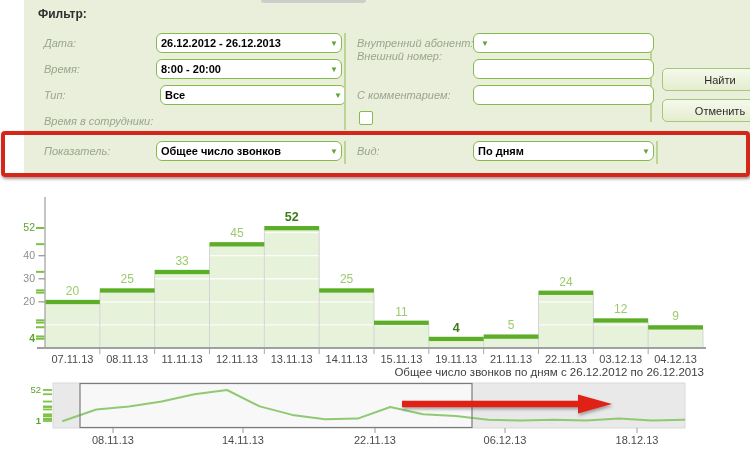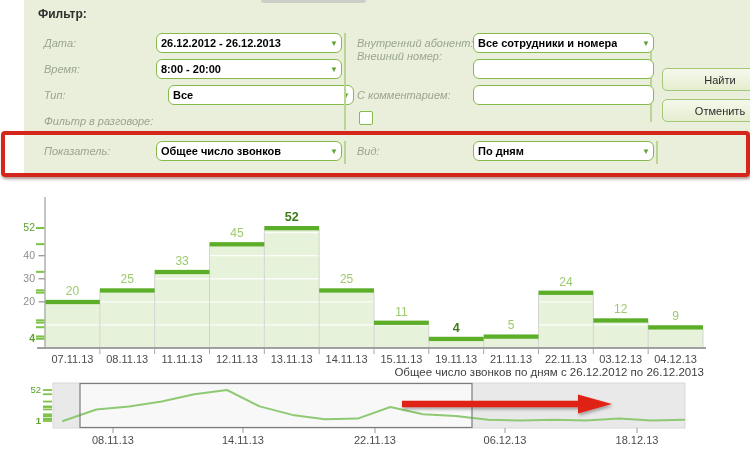--- a/index.html
+++ b/index.html
@@ -43,34 +43,33 @@
     <div class="fld" style="left:132px;top:33px;width:177px">
       <span class="val">26.12.2012 - 26.12.2013</span>
       <span class="arrow">▼</span>
     </div>
     <span class="lbl" style="left:20px;top:63px">Время:</span>
     <div class="fld" style="left:132px;top:59px;width:177px">
       <span class="val">8:00 - 20:00</span>
       <span class="arrow">▼</span>
     </div>
     <span class="lbl" style="left:20px;top:89px">Тип:</span>
-    <div class="fld" style="left:144px;top:85px;width:177px">
+    <div class="fld" style="left:136px;top:85px;width:177px">
       <span class="val">Все</span>
       <span class="arrow">▼</span>
     </div>
-    <span class="lbl" style="left:20px;top:115px">Фильтр в разговоре:</span>
+    <span class="lbl" style="left:20px;top:115px">Время в сотрудники:</span>
 
     <div class="sep" style="left:320px;top:33px;height:97px"></div>
     <div class="sep" style="left:320px;top:141px;height:23px"></div>
     <div class="sep" style="left:626px;top:36px;height:86px"></div>
     <div class="sep" style="left:632px;top:141px;height:23px"></div>
 
     <span class="lbl" style="left:333px;top:37px">Внутренний абонент:</span>
     <div class="fld" style="left:449px;top:33px;width:172px">
-      <span class="val">Все сотрудники и номера</span>
       <span class="arrow">▼</span>
     </div>
     <span class="lbl" style="left:333px;top:50px">Внешний номер:</span>
     <div class="fld" style="left:449px;top:59px;width:172px">
       <span class="val"></span>
     </div>
     <span class="lbl" style="left:333px;top:89px">С комментарием:</span>
     <div class="fld" style="left:449px;top:85px;width:172px">
       <span class="val"></span>
     </div>

